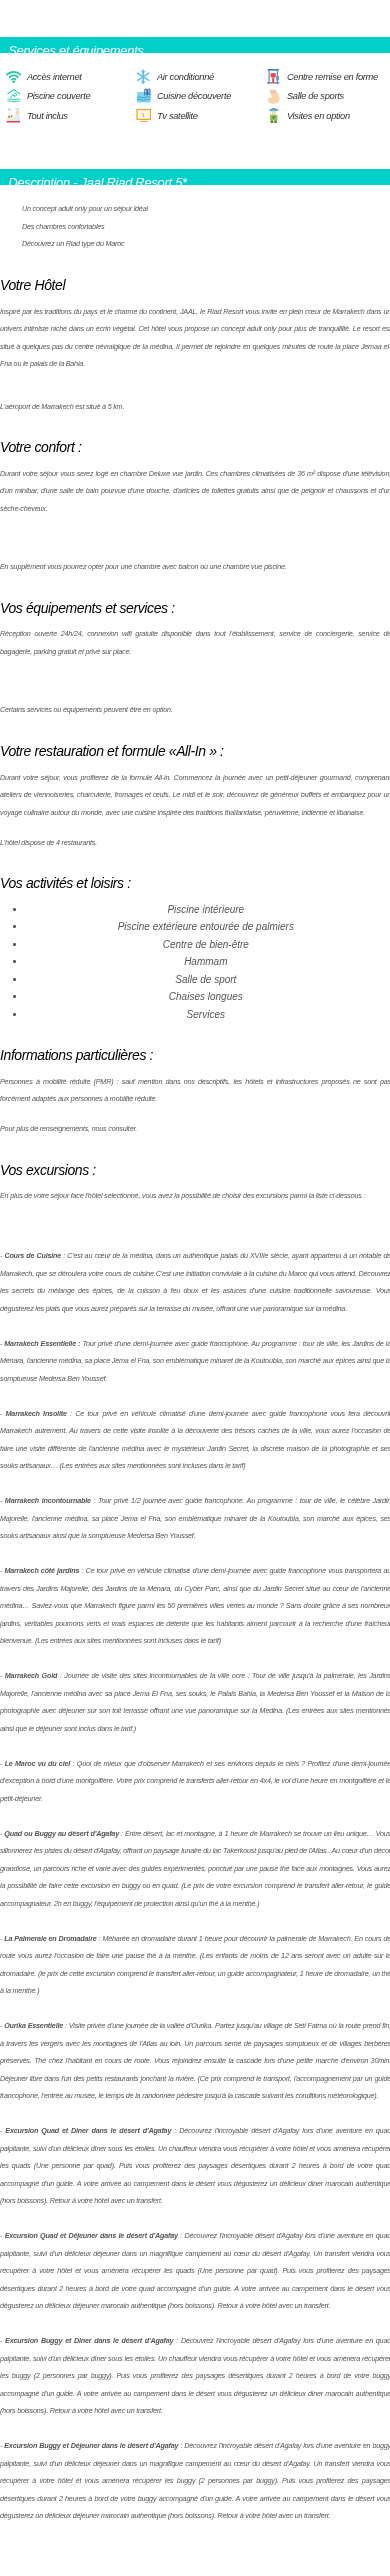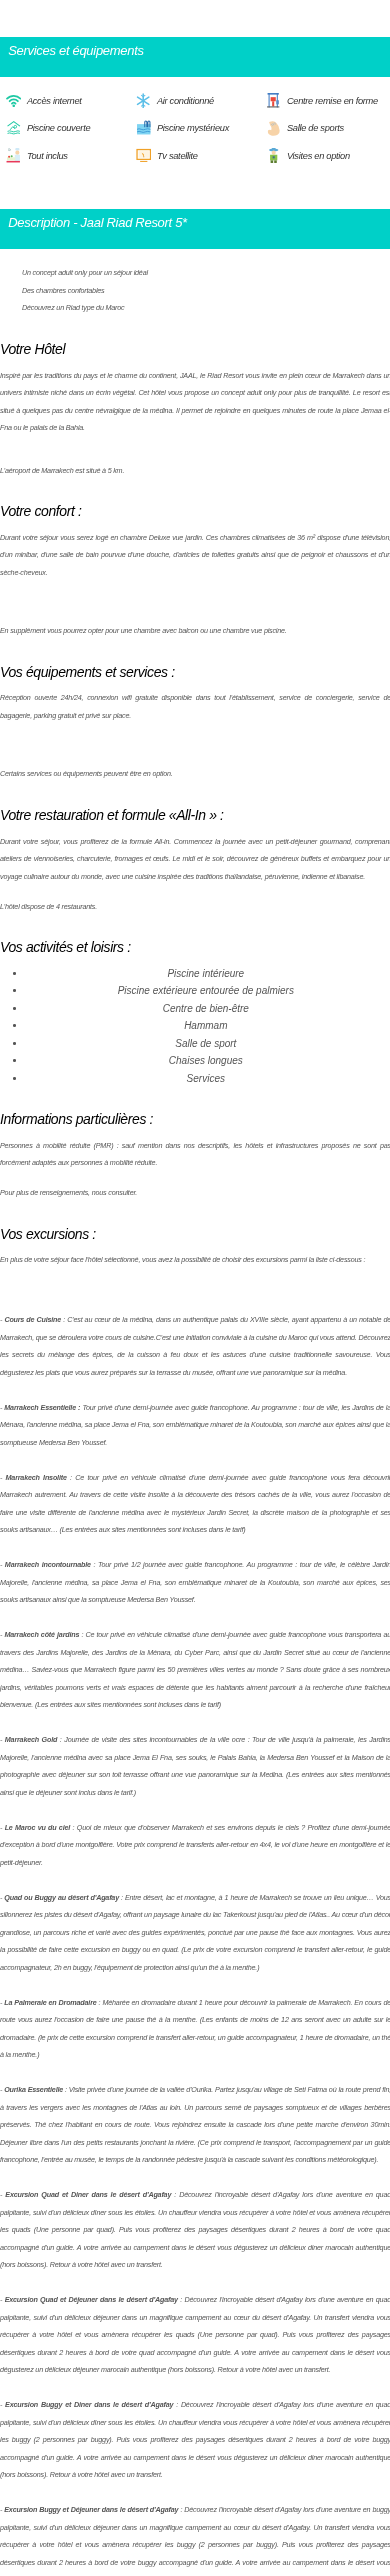--- a/index.html
+++ b/index.html
@@ -7,35 +7,35 @@
   body {
     width: 391px;
     font-family: "Liberation Sans", "DejaVu Sans", sans-serif;
     color: #555555;
     font-style: italic;
   }
   .page { width: 391px; padding: 0; }
   .band {
     background: #00d0c8;
     color: #ffffff;
-    height: 40px;
+    height: 16px;
     line-height: 28px;
     padding-left: 8.2px;
     font-size: 13px;
     font-style: italic;
     font-weight: normal;
     letter-spacing: -0.3px;
     font-family: "Liberation Sans", "DejaVu Sans", sans-serif;
   }
   .band-1 { margin-top: 37px; }
   .band-2 { margin-top: 44px; }
   .services {
     display: grid;
     grid-template-columns: 130px 130px 130px;
-    row-gap: 9px;
+    row-gap: 1px;
     padding: 14.4px 0 0 5.2px;
     text-align: center;
   }
   .svc { display: flex; align-items: center; height: 18.5px; }
   .svc-icon { width: 16.5px; height: 18.5px; display: flex; align-items: center; justify-content: center; margin-right: 5.2px; }
   .svc-label { font-size: 9.3px; color: #333333; letter-spacing: -0.3px; }
   .content { padding: 0; font-size: 7.2px; line-height: 17.5px; }
   .content p { text-align: justify; letter-spacing: -0.2px; }
   .intro p { line-height: 17.5px; }
   .intro { margin-top: 15.5px; padding-left: 22px; }
@@ -124,21 +124,21 @@
     </div>
     <div class="svc">
       <span class="svc-icon">
         <svg width="15.5" height="15.5" viewBox="0 0 30 30">
             <rect x="2" y="8" width="26" height="20" fill="#7fd4f2"></rect>
             <path d="M2 18 Q6 16 10 18 T18 18 T28 18" stroke="#2e8fcf" stroke-width="1.5" fill="none"></path>
             <path d="M2 23 Q6 21 10 23 T18 23 T28 23" stroke="#2e8fcf" stroke-width="1.5" fill="none"></path>
             <path d="M17 14 V4 A2 2 0 0 1 21 4 V14 M23 14 V4 A2 2 0 0 1 27 4 V14" stroke="#2468a8" stroke-width="2" fill="none"></path>
           </svg>
       </span>
-      <span class="svc-label">Piscine mystérieux</span>
+      <span class="svc-label">Cuisine découverte</span>
     </div>
     <div class="svc">
       <span class="svc-icon">
         <svg width="15.5" height="16.5" viewBox="0 0 30 32">
             <path d="M6 4 Q16 0 20 6 Q28 14 26 24 Q22 32 10 30 Q2 28 4 20 Q8 18 10 20 Q12 14 8 10 Z" fill="#f7d3a8"></path>
             <path d="M13 6 L15 10 M17 5 L18 9 M10 8 L13 11" stroke="#8ab4d8" stroke-width="1.2"></path>
           </svg>
       </span>
       <span class="svc-label">Salle de sports</span>
     </div>

